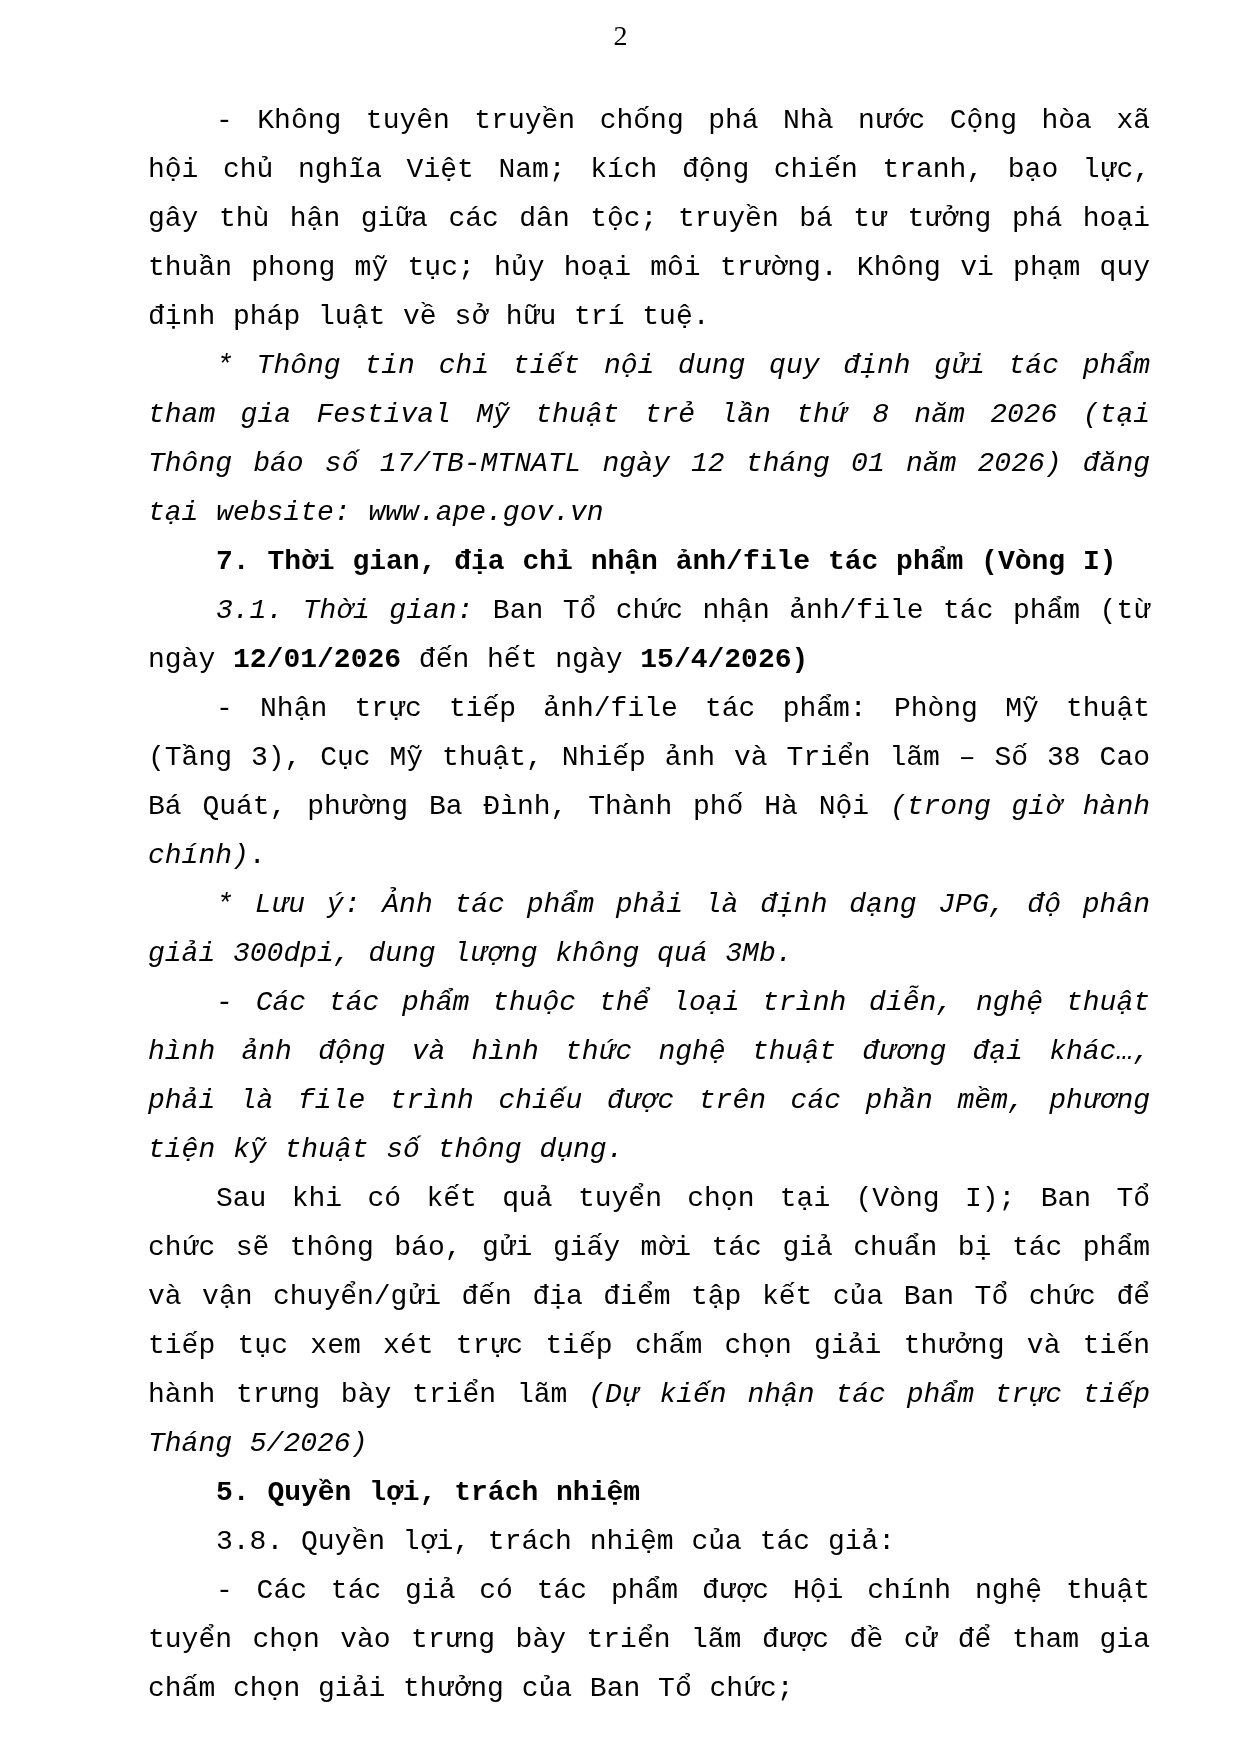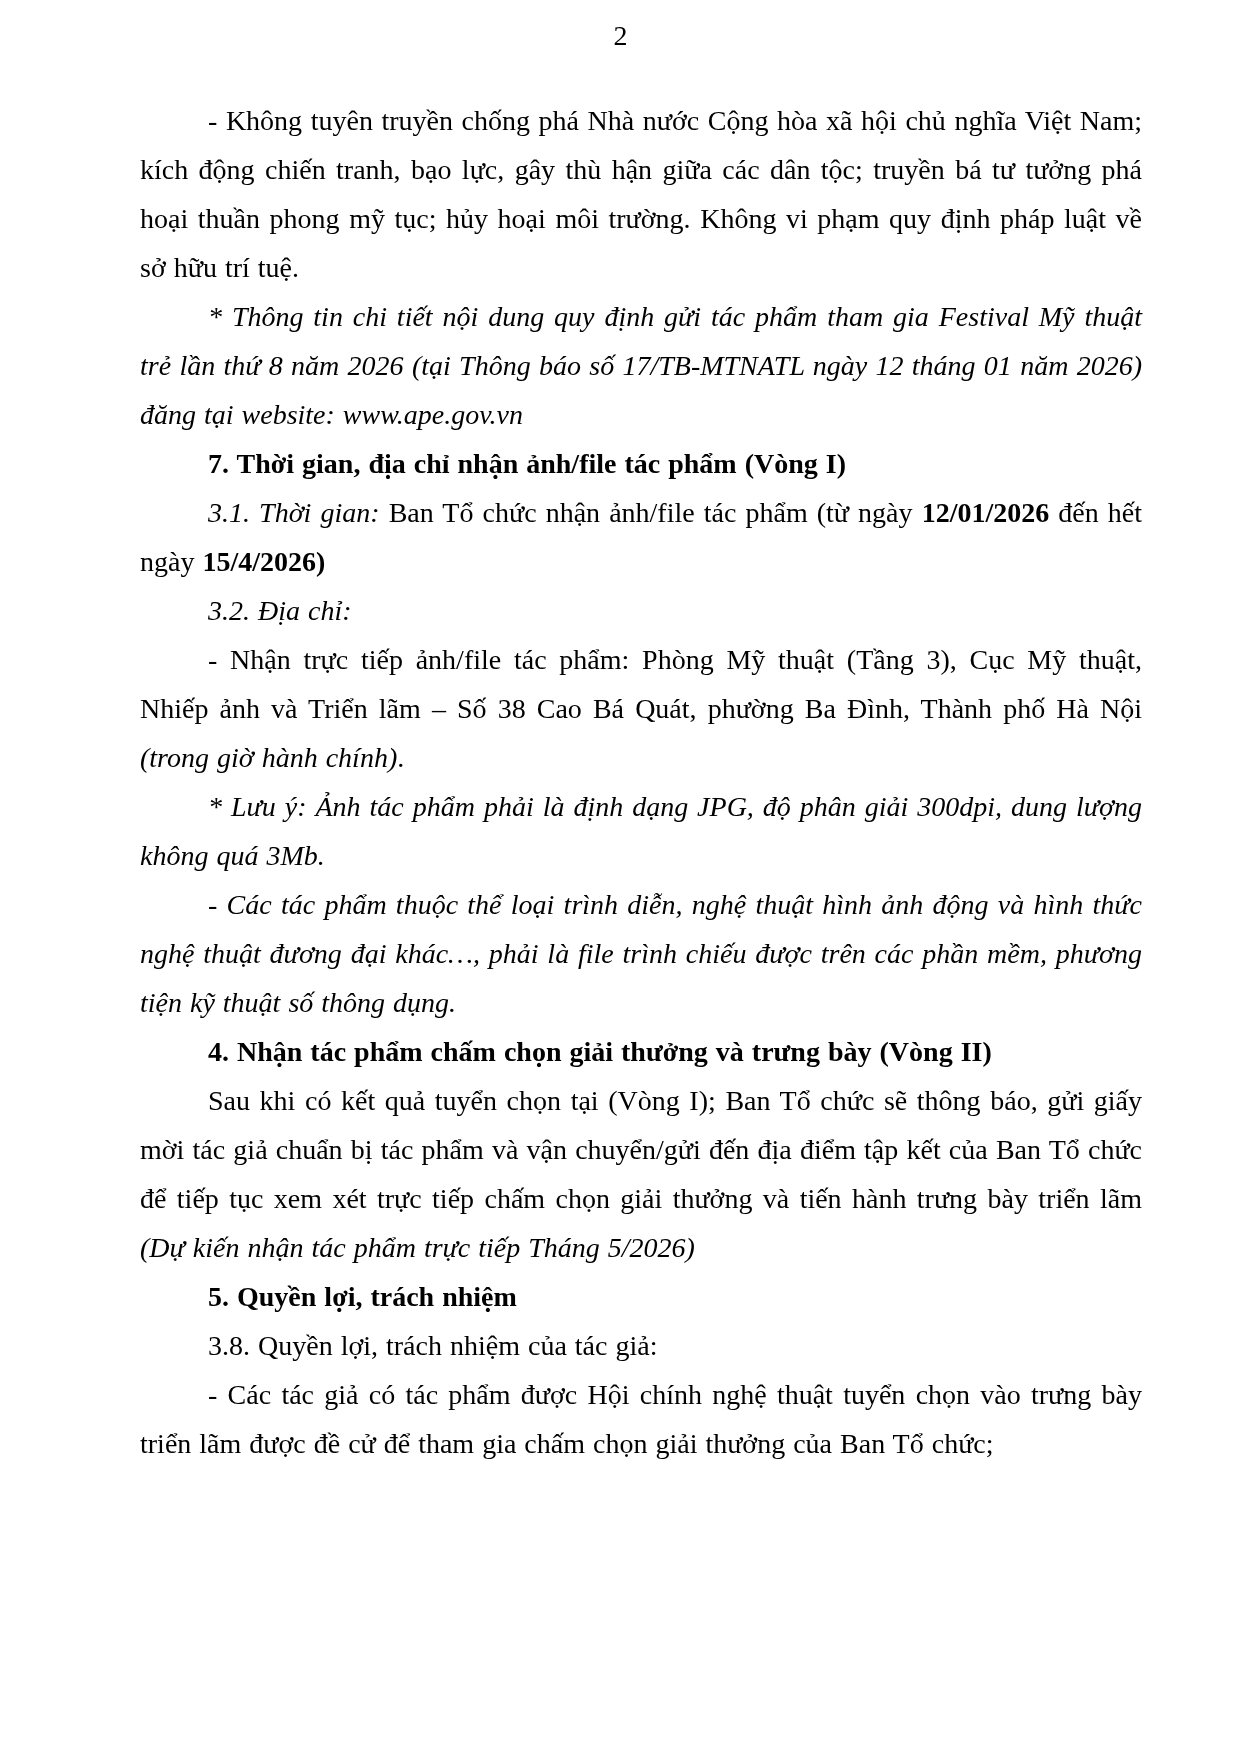--- a/index.html
+++ b/index.html
@@ -24,22 +24,23 @@
     top: 20px;
     left: 0;
     width: 100%;
     text-align: center;
     font-size: 28px;
     line-height: 32px;
   }
   .doc-body {
     position: absolute;
     top: 96px;
-    left: 140px;
+    left: 148px;
     width: 1002px;
+    font-family: Liberation Mono, monospace;
   }
   .para {
     margin: 0;
     padding: 0;
     text-align: justify;
     text-indent: 68px;
     line-height: 49px;
     word-spacing: 1px;
   }
   .run.regular { font-weight: normal; font-style: normal; }
@@ -54,23 +55,21 @@
 </head>
 <body>
 
 <div class="page">
   <div class="page-number">2</div>
   <main class="doc-body">
       <p class="para"><span class="run regular">- Không tuyên truyền chống phá Nhà nước Cộng hòa xã hội chủ nghĩa Việt Nam; kích động chiến tranh, bạo lực, gây thù hận giữa các dân tộc; truyền bá tư tưởng phá hoại thuần phong mỹ tục; hủy hoại môi trường. Không vi phạm quy định pháp luật về sở hữu trí tuệ.</span></p>
       <p class="para"><span class="run italic">* Thông tin chi tiết nội dung quy định gửi tác phẩm tham gia Festival Mỹ thuật trẻ lần thứ 8 năm 2026 (tại Thông báo số 17/TB-MTNATL ngày 12 tháng 01 năm 2026) đăng tại website: www.ape.gov.vn</span></p>
       <p class="para"><span class="run bold">7. Thời gian, địa chỉ nhận ảnh/file tác phẩm (Vòng I)</span></p>
       <p class="para"><span class="run italic">3.1. Thời gian: </span><span class="run regular">Ban Tổ chức nhận ảnh/file tác phẩm (từ ngày </span><span class="run bold">12/01/2026</span><span class="run regular"> đến hết ngày </span><span class="run bold">15/4/2026)</span></p>
-      <p class="para"><span class="run italic">3.2. Địa chỉ:</span></p>
       <p class="para"><span class="run regular">- Nhận trực tiếp ảnh/file tác phẩm: Phòng Mỹ thuật (Tầng 3), Cục Mỹ thuật, Nhiếp ảnh và Triển lãm – Số 38 Cao Bá Quát, phường Ba Đình, Thành phố Hà Nội </span><span class="run italic">(trong giờ hành chính)</span><span class="run regular">.</span></p>
       <p class="para"><span class="run italic">* Lưu ý: Ảnh tác phẩm phải là định dạng JPG, độ phân giải 300dpi, dung lượng không quá 3Mb.</span></p>
       <p class="para"><span class="run italic">- Các tác phẩm thuộc thể loại trình diễn, nghệ thuật hình ảnh động và hình thức nghệ thuật đương đại khác…, phải là file trình chiếu được trên các phần mềm, phương tiện kỹ thuật số thông dụng.</span></p>
-      <p class="para"><span class="run bold">4. Nhận tác phẩm chấm chọn giải thưởng và trưng bày (Vòng II)</span></p>
       <p class="para"><span class="run regular">Sau khi có kết quả tuyển chọn tại (Vòng I); Ban Tổ chức sẽ thông báo, gửi giấy mời tác giả chuẩn bị tác phẩm và vận chuyển/gửi đến địa điểm tập kết của Ban Tổ chức để tiếp tục xem xét trực tiếp chấm chọn giải thưởng và tiến hành trưng bày triển lãm </span><span class="run italic">(Dự kiến nhận tác phẩm trực tiếp Tháng 5/2026)</span></p>
       <p class="para"><span class="run bold">5. Quyền lợi, trách nhiệm</span></p>
       <p class="para"><span class="run regular">3.8. Quyền lợi, trách nhiệm của tác giả:</span></p>
       <p class="para"><span class="run regular">- Các tác giả có tác phẩm được Hội chính nghệ thuật tuyển chọn vào trưng bày triển lãm được đề cử để tham gia chấm chọn giải thưởng của Ban Tổ chức;</span></p>
     </main>
 </div>
 
 </body></html>

